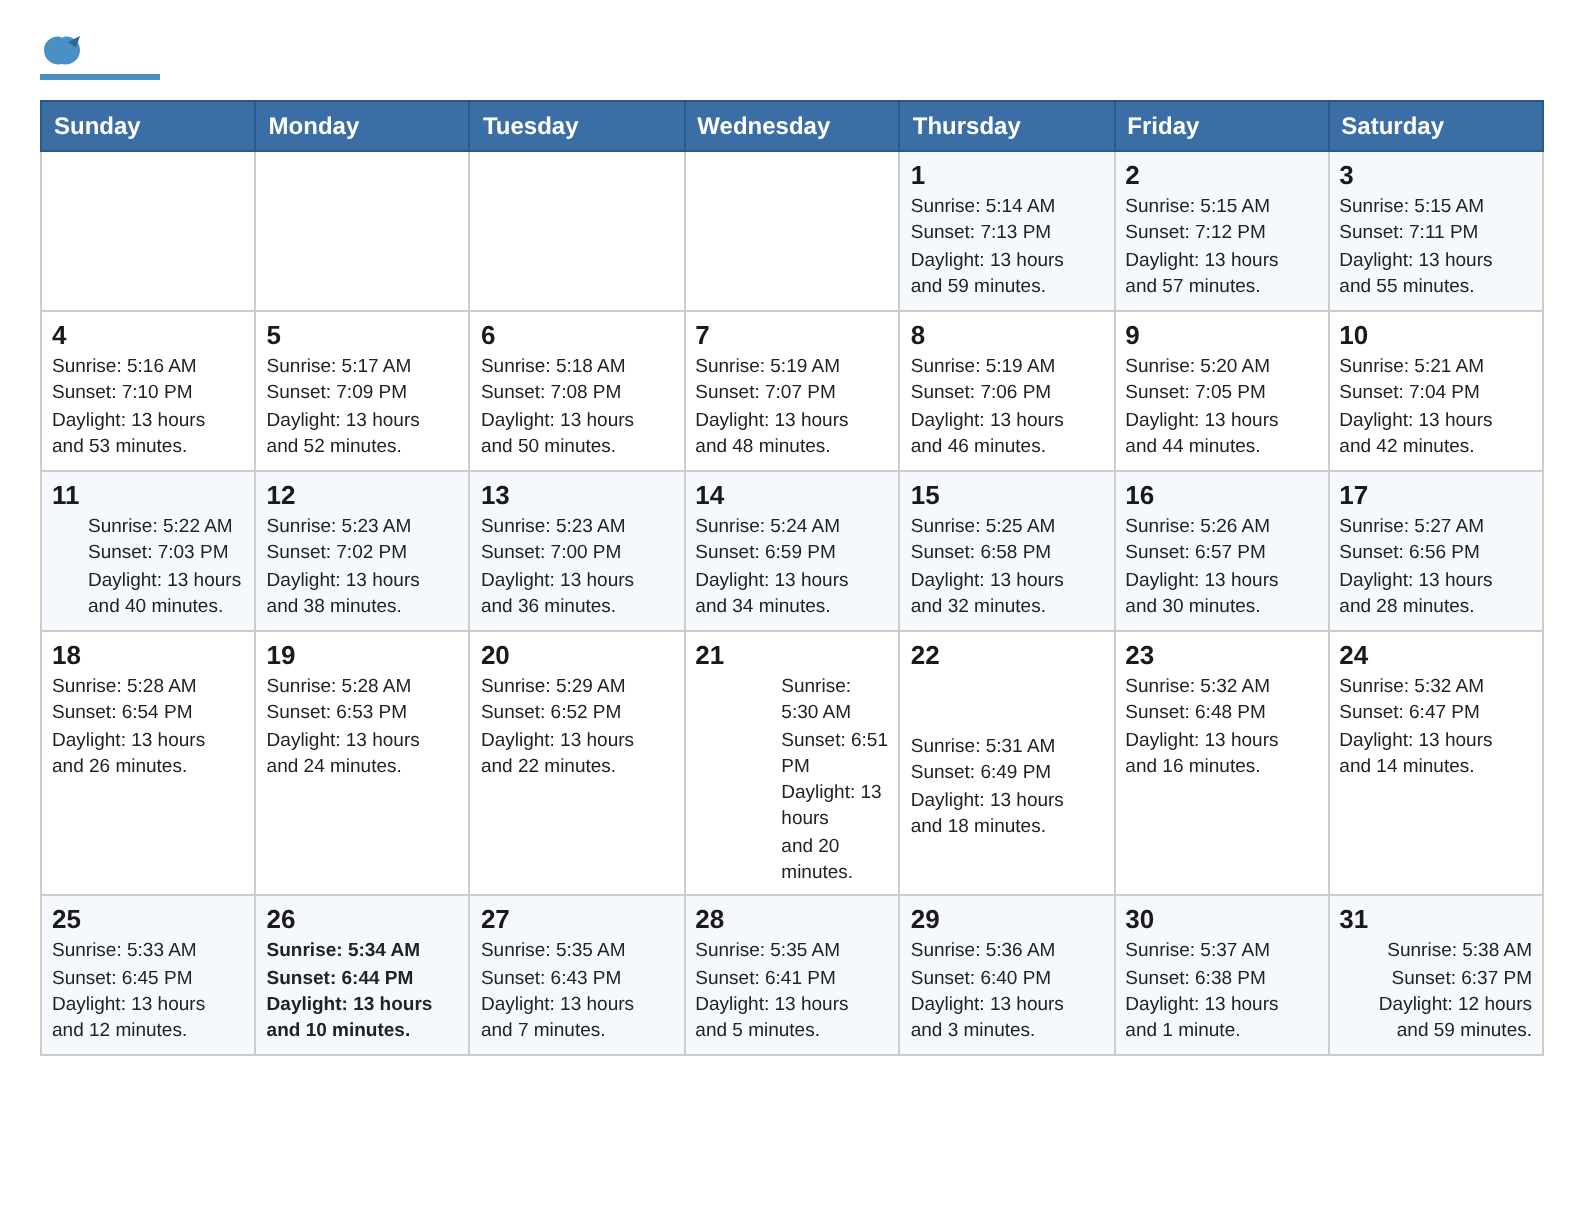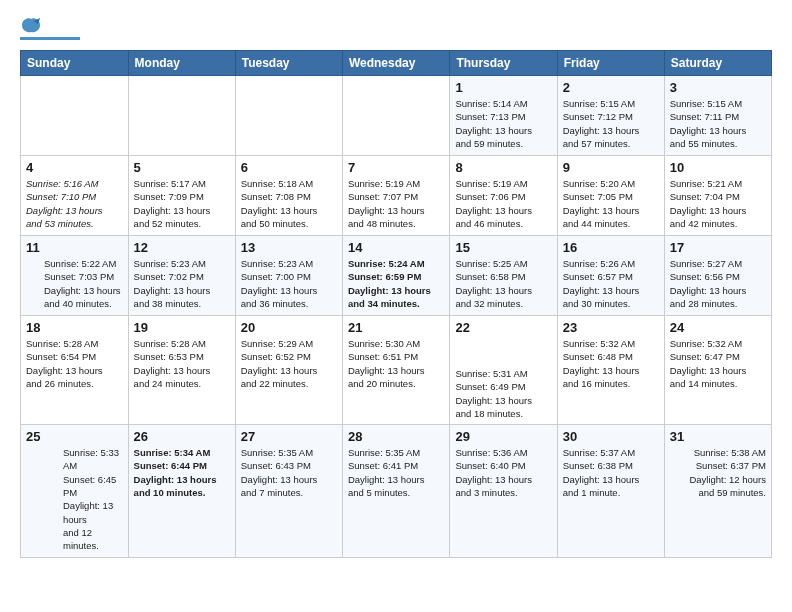--- a/index.html
+++ b/index.html
@@ -156,21 +156,21 @@
             <span class="day-num">3</span>
             <div class="day-info" style="white-space: pre-line;">Sunrise: 5:15 AM
 Sunset: 7:11 PM
 Daylight: 13 hours
 and 55 minutes.</div>
           </td>
         </tr>
         <tr>
           <td>
             <span class="day-num">4</span>
-            <div class="day-info" style="white-space: pre-line; font-style: italic;">Sunrise: 5:16 AM
+            <div class="day-info" style="white-space: pre-line;">Sunrise: 5:16 AM
 Sunset: 7:10 PM
 Daylight: 13 hours
 and 53 minutes.</div>
           </td>
           <td>
             <span class="day-num">5</span>
             <div class="day-info" style="white-space: pre-line;">Sunrise: 5:17 AM
 Sunset: 7:09 PM
 Daylight: 13 hours
 and 52 minutes.</div>
@@ -228,21 +228,21 @@
           </td>
           <td>
             <span class="day-num">13</span>
             <div class="day-info" style="white-space: pre-line;">Sunrise: 5:23 AM
 Sunset: 7:00 PM
 Daylight: 13 hours
 and 36 minutes.</div>
           </td>
           <td>
             <span class="day-num">14</span>
-            <div class="day-info" style="white-space: pre-line; font-weight: bold;">Sunrise: 5:24 AM
+            <div class="day-info" style="white-space: pre-line;">Sunrise: 5:24 AM
 Sunset: 6:59 PM
 Daylight: 13 hours
 and 34 minutes.</div>
           </td>
           <td>
             <span class="day-num">15</span>
             <div class="day-info" style="white-space: pre-line;">Sunrise: 5:25 AM
 Sunset: 6:58 PM
 Daylight: 13 hours
 and 32 minutes.</div>
@@ -279,21 +279,21 @@
           </td>
           <td>
             <span class="day-num">20</span>
             <div class="day-info" style="white-space: pre-line;">Sunrise: 5:29 AM
 Sunset: 6:52 PM
 Daylight: 13 hours
 and 22 minutes.</div>
           </td>
           <td>
             <span class="day-num">21</span>
-            <div class="day-info" style="white-space: pre-line;">Sunrise: 5:30 AM
+            <div class="day-info" style="white-space: pre-line; margin-left: 43px;">Sunrise: 5:30 AM
 Sunset: 6:51 PM
 Daylight: 13 hours
 and 20 minutes.</div>
           </td>
           <td>
             <span class="day-num">22</span>
             <div class="day-info" style="white-space: pre-line; margin-top: 32px;">Sunrise: 5:31 AM
 Sunset: 6:49 PM
 Daylight: 13 hours
 and 18 minutes.</div>
@@ -309,21 +309,21 @@
             <span class="day-num">24</span>
             <div class="day-info" style="white-space: pre-line;">Sunrise: 5:32 AM
 Sunset: 6:47 PM
 Daylight: 13 hours
 and 14 minutes.</div>
           </td>
         </tr>
         <tr>
           <td>
             <span class="day-num">25</span>
-            <div class="day-info" style="white-space: pre-line; margin-left: 37px;">Sunrise: 5:33 AM
+            <div class="day-info" style="white-space: pre-line;">Sunrise: 5:33 AM
 Sunset: 6:45 PM
 Daylight: 13 hours
 and 12 minutes.</div>
           </td>
           <td>
             <span class="day-num">26</span>
             <div class="day-info" style="white-space: pre-line; font-weight: bold;">Sunrise: 5:34 AM
 Sunset: 6:44 PM
 Daylight: 13 hours
 and 10 minutes.</div>

